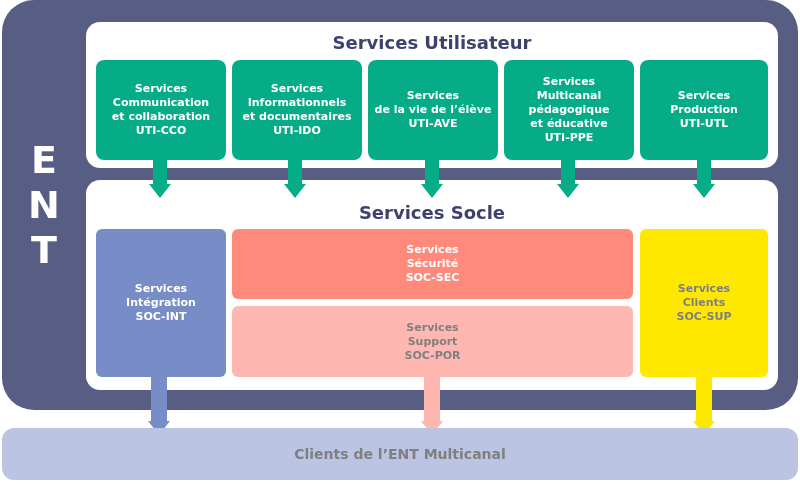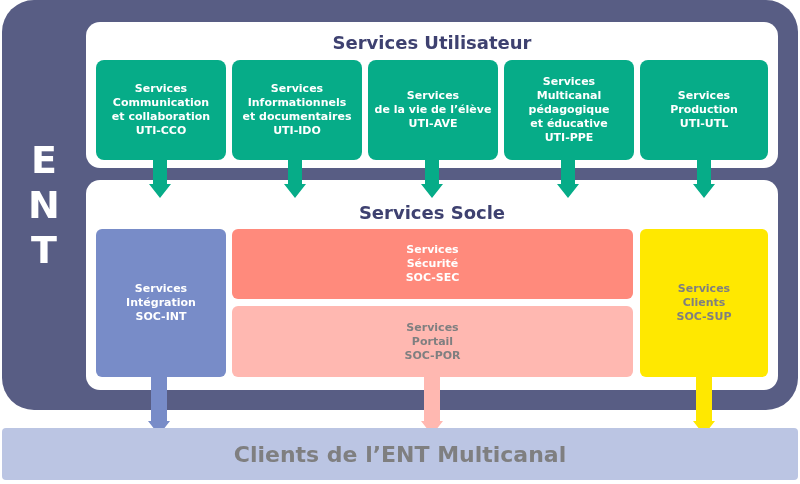--- a/index.html
+++ b/index.html
@@ -35,23 +35,23 @@
     }
     .sbox {
       position: absolute; border-radius: 6px;
       font-weight: bold; font-size: 11px; line-height: 14px;
       display: flex; align-items: center; justify-content: center; text-align: center;
       flex-direction: column;
     }
     .sarrow { position: absolute; width: 22px; }
     .clients {
       position: absolute; left: 2px; top: 428px; width: 796px; height: 52px;
-      background: #bbc5e3; border-radius: 4px;
+      background: #bbc5e3; border-radius: 12px;
       display: flex; align-items: center; justify-content: center;
-      color: #7f7f80; font-weight: bold; font-size: 22px;
+      color: #7f7f80; font-weight: bold; font-size: 14px;
     }
     .line { display: block; }
   </style>
 </head>
 <body>
 
 <div class="ent-frame"></div>
 <div class="ent-letter" style="top:140px">E</div>
 <div class="ent-letter" style="top:185px">N</div>
 <div class="ent-letter" style="top:230px">T</div>
@@ -115,21 +115,21 @@
   <span class="line">Intégration</span>
   <span class="line">SOC-INT</span>
 </div>
 <div class="sbox" style="left:232px; top:229px; width:401px; height:70px; background:#ff8a7c; color:#ffffff;">
   <span class="line">Services</span>
   <span class="line">Sécurité</span>
   <span class="line">SOC-SEC</span>
 </div>
 <div class="sbox" style="left:232px; top:306px; width:401px; height:71px; background:#ffb8b1; color:#7f7f80;">
   <span class="line">Services</span>
-  <span class="line">Portail</span>
+  <span class="line">Support</span>
   <span class="line">SOC-POR</span>
 </div>
 <div class="sbox" style="left:640px; top:229px; width:128px; height:148px; background:#ffe800; color:#7f7f80;">
   <span class="line">Services</span>
   <span class="line">Clients</span>
   <span class="line">SOC-SUP</span>
 </div>
 
 <svg class="sarrow" style="left:148px; top:377px; height:58px;" viewBox="0 0 22 58">
     <polygon points="3,0 19,0 19,44 22,44 11,58 0,44 3,44" fill="#788cc8"></polygon>

